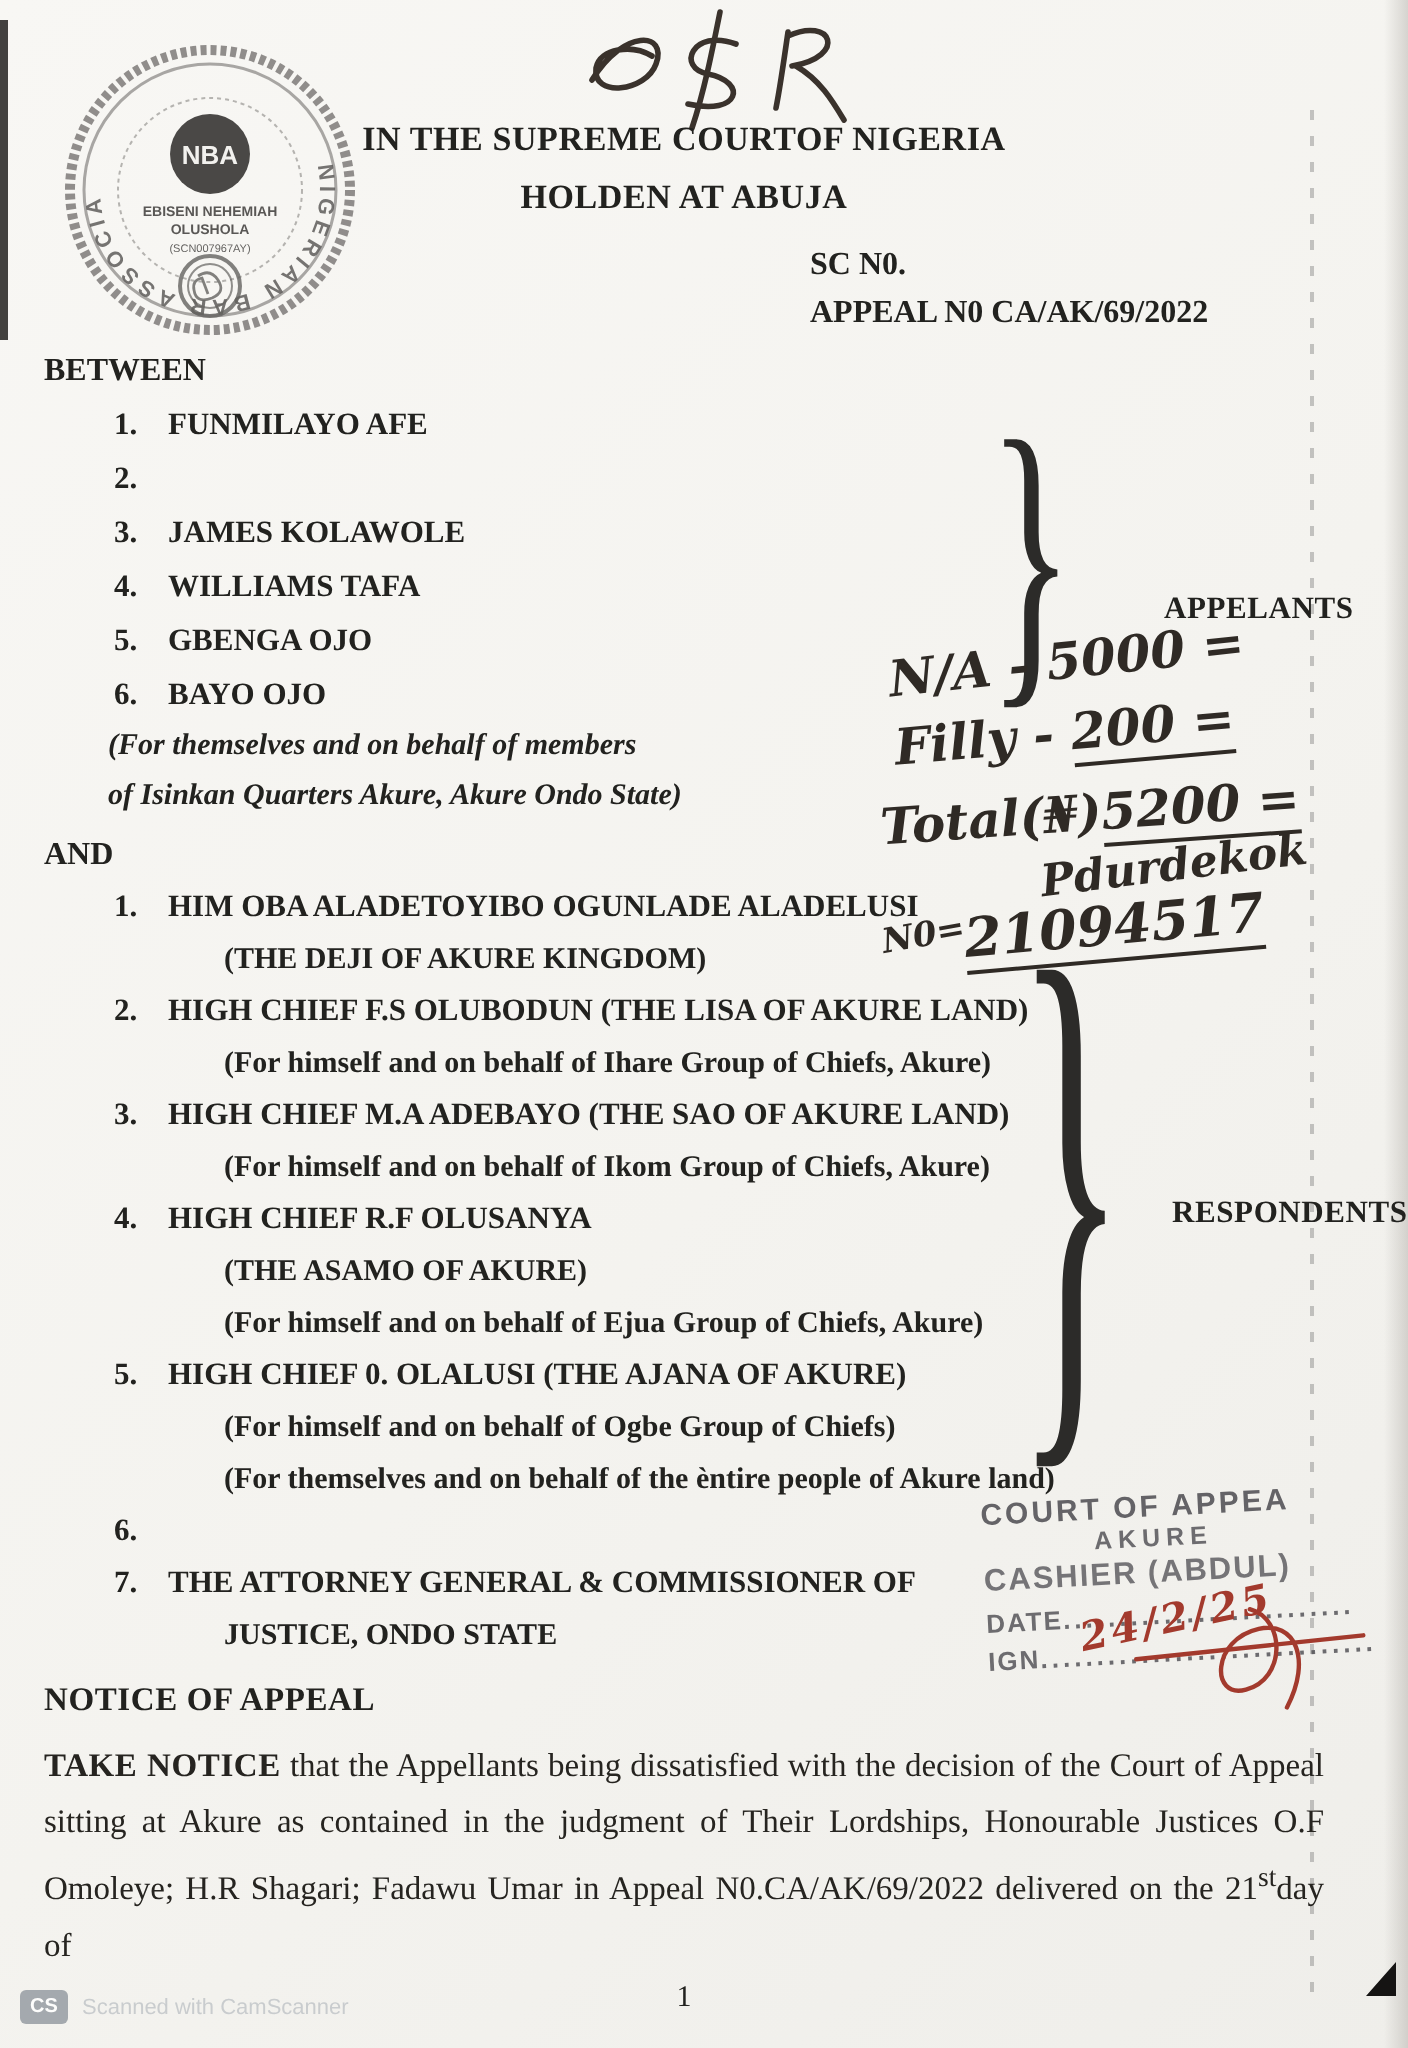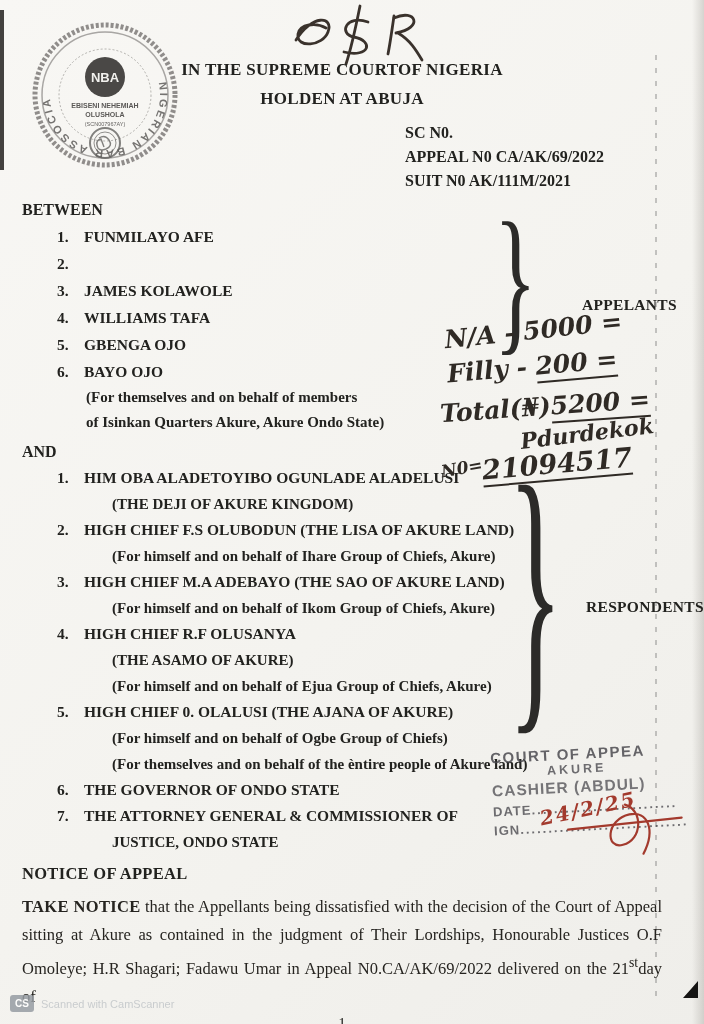--- a/index.html
+++ b/index.html
@@ -21,21 +21,21 @@
   
   .scribble{position:absolute;left:282px;top:2px;width:170px;height:66px;}
   
   .content{position:absolute;left:22px;top:55px;width:640px;}
   .title-block{text-align:center;font-weight:bold;font-size:17px;line-height:29px;letter-spacing:.3px;}
   .case-nos{margin:8px 0 0 383px;font-weight:bold;font-size:16px;line-height:24px;}
   .party-label{font-weight:bold;font-size:16px;line-height:26px;margin-top:4px;}
   .list-row{display:flex;font-weight:bold;font-size:15.5px;line-height:27px;margin-left:35px;}
   .row-num{width:27px;flex:0 0 27px;}
   .res-row{line-height:26px;}
-  .note-line{font-weight:bold;font-size:15px;line-height:25px;margin-left:64px;}
+  .note-line{font-weight:bold;font-size:15px;line-height:25px;margin-left:32px;font-style:italic;}
   .res-sub{font-weight:bold;font-size:15px;line-height:26px;margin-left:90px;}
   
   .brace{position:absolute;font-family:"Liberation Serif",serif;color:#2c2b29;line-height:1;user-select:none;}
   .brace-app{left:494px;top:198px;font-size:162px;transform:scaleX(.55);transform-origin:left top;}
   .brace-res{left:508px;top:442px;font-size:300px;transform:scaleX(.38);transform-origin:left top;}
   .side-label{position:absolute;font-weight:bold;font-size:15.5px;letter-spacing:.3px;margin-left:48px;}
   .lbl-app{left:534px;top:296px;}
   .lbl-res{left:538px;top:598px;}
   .hand{position:absolute;font-family:"DejaVu Serif",serif;font-style:italic;font-weight:600;
     color:#2f2a25;white-space:nowrap;}
@@ -117,21 +117,20 @@
   <div class="content">
 
     <div class="title-block">
       <div>IN THE SUPREME COURTOF NIGERIA</div>
       <div>HOLDEN AT ABUJA</div>
     </div>
 
     <div class="case-nos">
       <div>SC N0.</div>
       <div>APPEAL N0 CA/AK/69/2022</div>
-      <div>SUIT N0 AK/111M/2021</div>
     </div>
 
     <div class="party-label">BETWEEN</div>
 
     <div>
       <div class="list-row">
         <span class="row-num">1.</span>
         <span>FUNMILAYO AFE</span>
       </div>
       <div class="list-row">
@@ -187,21 +186,20 @@
 
       <div class="list-row res-row">
         <span class="row-num">5.</span>
         <span>HIGH CHIEF 0. OLALUSI (THE AJANA OF AKURE)</span>
       </div>
       <div class="res-sub">(For himself and on behalf of Ogbe Group of Chiefs)</div>
       <div class="res-sub">(For themselves and on behalf of the èntire people of Akure land)</div>
 
       <div class="list-row res-row">
         <span class="row-num">6.</span>
-        <span>THE GOVERNOR OF ONDO STATE</span>
       </div>
 
       <div class="list-row res-row">
         <span class="row-num">7.</span>
         <span>THE ATTORNEY GENERAL &amp; COMMISSIONER OF</span>
       </div>
       <div class="res-sub">JUSTICE, ONDO STATE</div>
     </div>
 
     <div class="notice-head">NOTICE OF APPEAL</div>

